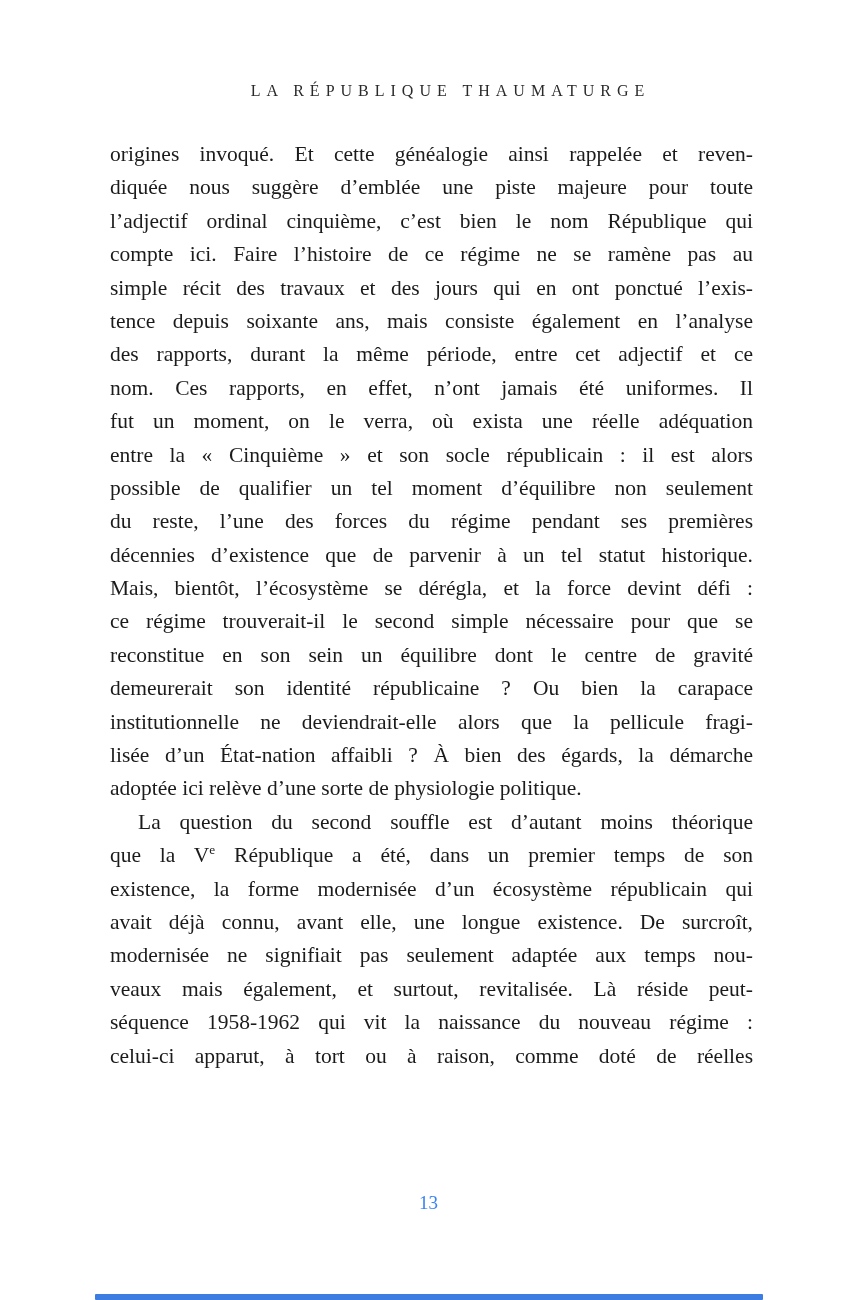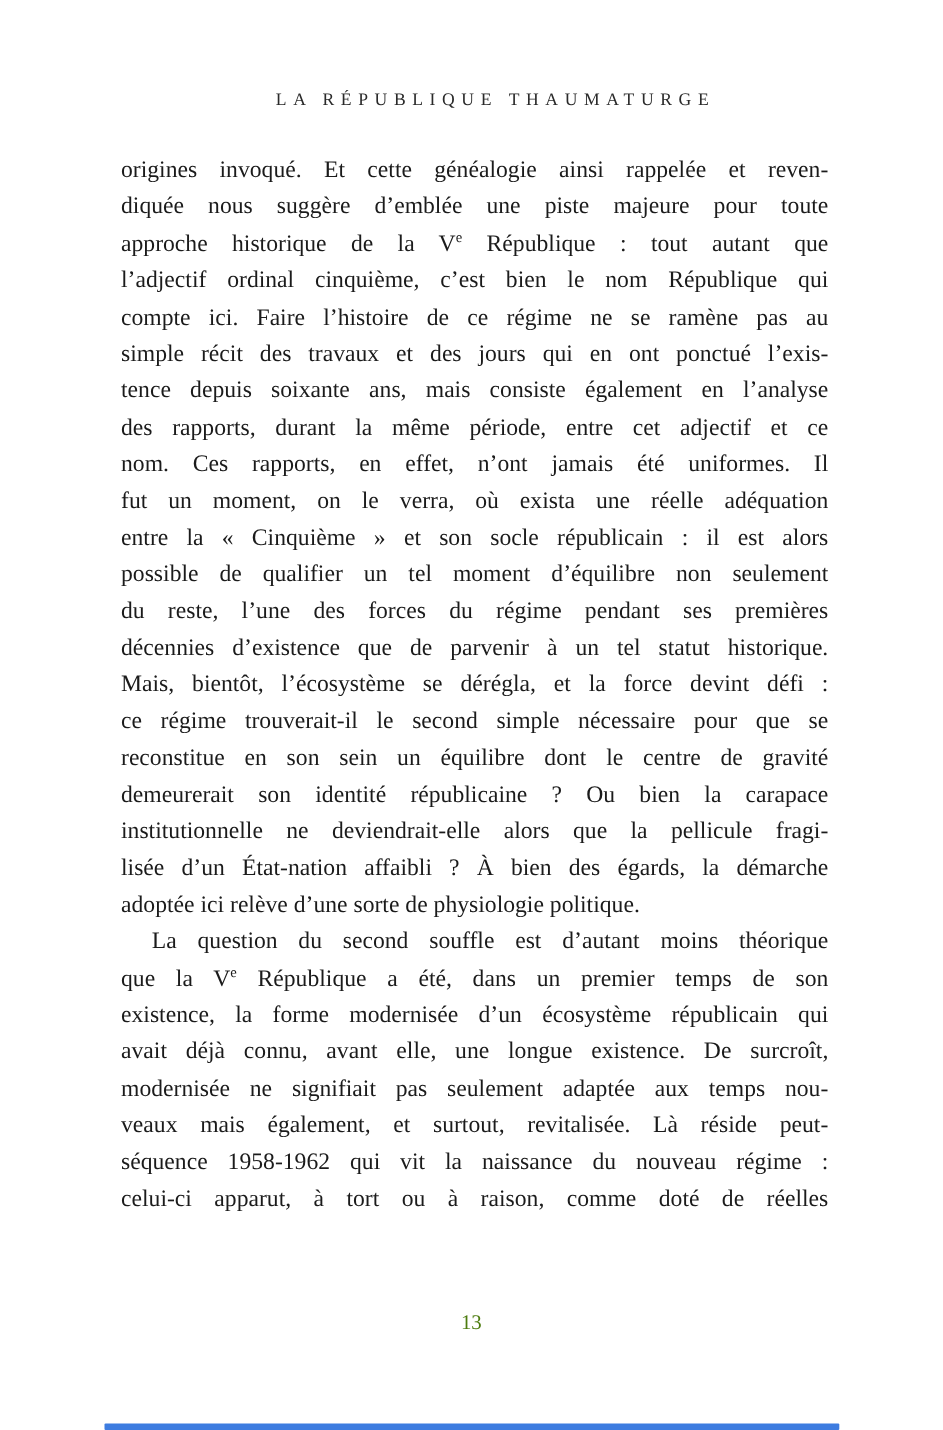--- a/index.html
+++ b/index.html
@@ -57,21 +57,21 @@
     vertical-align: super;
   }
 
   .page-number {
     position: absolute;
     top: 1192px;
     left: 0;
     width: 100%;
     text-align: center;
     font-size: 19px;
-    color: #4d7c0f;
+    color: #3b82f6;
   }
 
   .progress-bar {
     position: absolute;
     left: 95px;
     bottom: 0;
     width: 668px;
     height: 6px;
     border-radius: 1px;
   }
@@ -79,21 +79,20 @@
 </head>
 <body>
 
 <div class="page">
 
   <div class="running-header">LA RÉPUBLIQUE THAUMATURGE</div>
 
   <div class="text-block" id="text-block">
       <div class="line">origines invoqué. Et cette généalogie ainsi rappelée et reven-</div>
       <div class="line">diquée nous suggère d’emblée une piste majeure pour toute</div>
-      <div class="line">approche historique de la V<sup>e</sup> République : tout autant que</div>
       <div class="line">l’adjectif ordinal cinquième, c’est bien le nom République qui</div>
       <div class="line">compte ici. Faire l’histoire de ce régime ne se ramène pas au</div>
       <div class="line">simple récit des travaux et des jours qui en ont ponctué l’exis-</div>
       <div class="line">tence depuis soixante ans, mais consiste également en l’analyse</div>
       <div class="line">des rapports, durant la même période, entre cet adjectif et ce</div>
       <div class="line">nom. Ces rapports, en effet, n’ont jamais été uniformes. Il</div>
       <div class="line">fut un moment, on le verra, où exista une réelle adéquation</div>
       <div class="line">entre la « Cinquième » et son socle républicain : il est alors</div>
       <div class="line">possible de qualifier un tel moment d’équilibre non seulement</div>
       <div class="line">du reste, l’une des forces du régime pendant ses premières</div>

